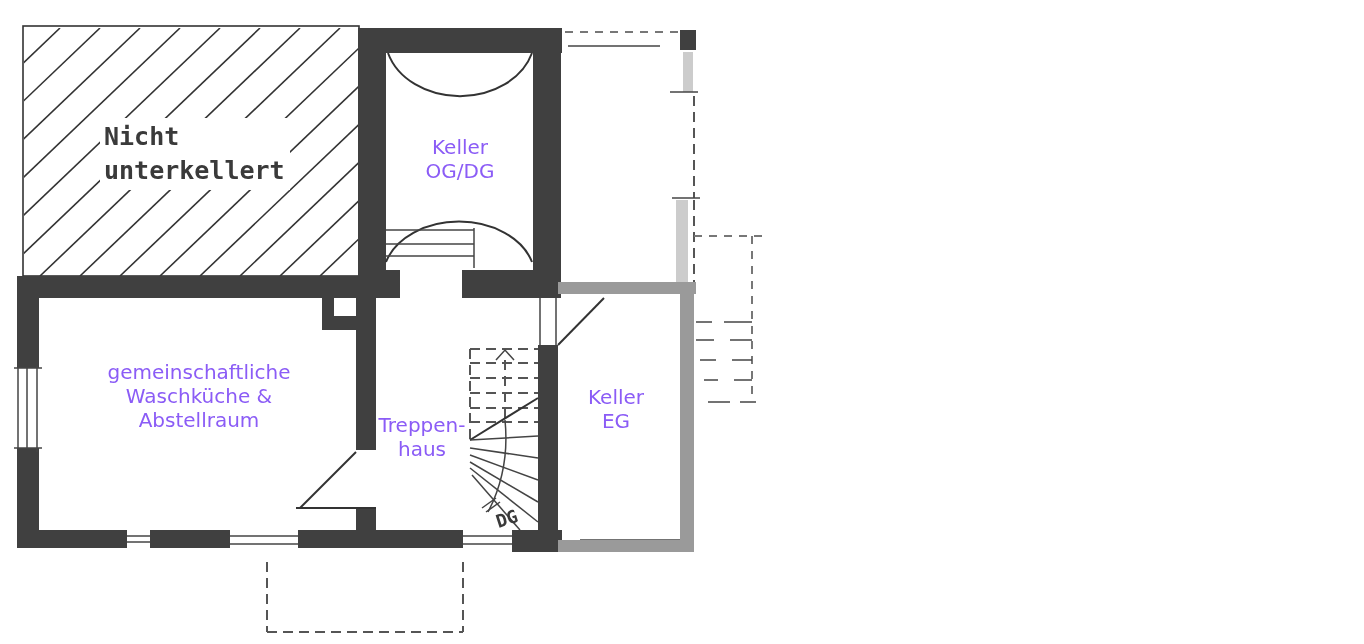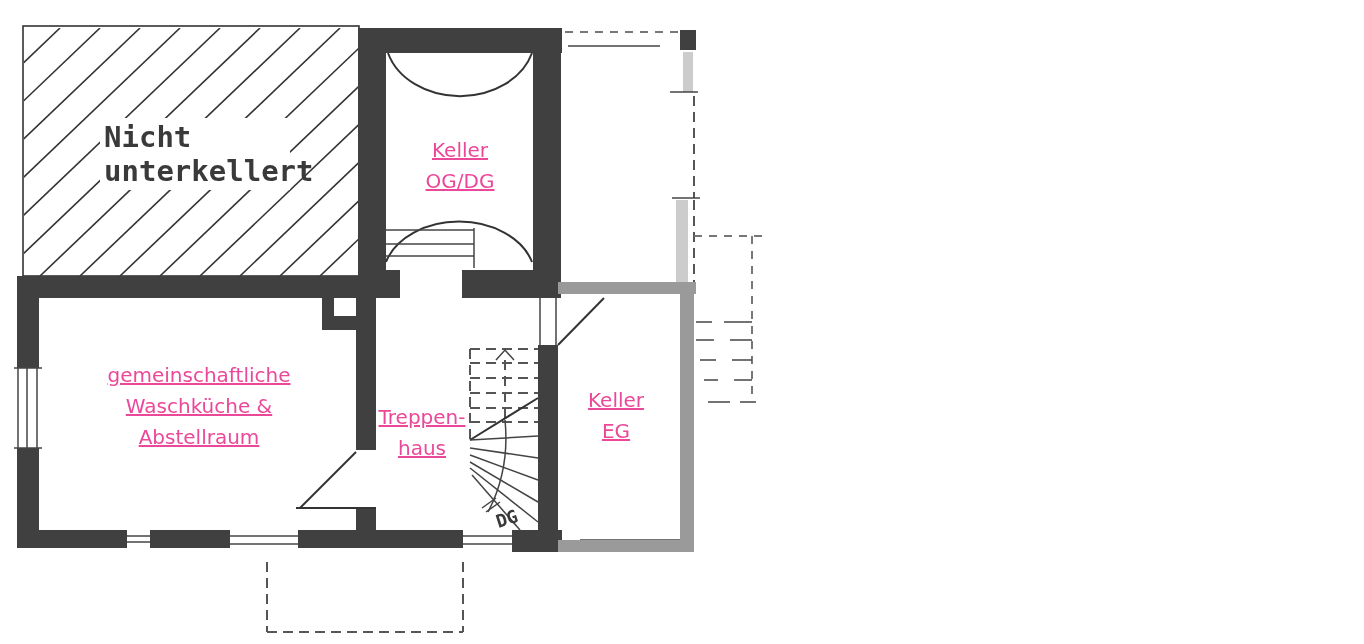--- a/index.html
+++ b/index.html
@@ -6,23 +6,23 @@
     body { width: 1364px; height: 644px; position: relative; overflow: hidden; font-family: "DejaVu Sans", sans-serif; }
     #plan { position: absolute; left: 0; top: 0; width: 1364px; height: 644px; }
     .wall { fill: #404040; }
     .thin { stroke: #333; stroke-width: 2; fill: none; }
     .thin1 { stroke: #444; stroke-width: 1.5; fill: none; }
     .dash { stroke: #555; stroke-width: 2; fill: none; stroke-dasharray: 10 6; }
     .dash-light { stroke: #777; stroke-width: 2; fill: none; stroke-dasharray: 8 7; }
     .hatch { stroke: #333; stroke-width: 1.6; }
     .grain { fill: #9a9a9a; }
     .label {
-      position: absolute; color: #ec4899; text-align: center;
-      font-family: "DejaVu Sans", sans-serif; font-size: 20px; line-height: 31px;
-      white-space: pre; transform: translateX(-50%); text-decoration: underline;
+      position: absolute; color: #8b5cf6; text-align: center;
+      font-family: "DejaVu Sans", sans-serif; font-size: 20px; line-height: 24px;
+      white-space: pre; transform: translateX(-50%);
     }
     .stamp {
       position: absolute; color: #3a3a3a; font-family: "DejaVu Sans Mono", monospace;
       font-weight: bold; line-height: 34px; letter-spacing: 0px; white-space: pre;
     }
     .small-stamp {
       position: absolute; color: #3a3a3a; font-family: "DejaVu Sans Mono", monospace;
       font-weight: bold; font-size: 18px; transform: rotate(-18deg);
     }
   </style>
@@ -171,29 +171,29 @@
     <line class="thin1" x1="470" y1="455" x2="538" y2="480"></line>
     <line class="thin1" x1="470" y1="462" x2="538" y2="502"></line>
     <line class="thin1" x1="470" y1="468" x2="538" y2="522"></line>
     <line class="thin1" x1="472" y1="475" x2="520" y2="530"></line>
     <path class="thin1" d="M505 420 Q 510 470 488 512"></path>
     <line class="thin1" x1="482" y1="508" x2="496" y2="498"></line>
     <line class="thin1" x1="486" y1="512" x2="500" y2="502"></line>
   </g>
 </svg>
 
-<div class="stamp" style="left:104px; top:120px; font-size:29px;">Nicht
+<div class="stamp" style="left:104px; top:120px; font-size:25px;">Nicht
 unterkellert</div>
 
 <div class="label" style="left:460px; top:135px;">Keller
 OG/DG</div>
 
 <div class="label" style="left:199px; top:360px;">gemeinschaftliche
 Waschküche &amp;
 Abstellraum</div>
 
-<div class="label" style="left:422px; top:402px;">Treppen-
+<div class="label" style="left:422px; top:413px;">Treppen-
 haus</div>
 
 <div class="label" style="left:616px; top:385px;">Keller
 EG</div>
 
 <div class="small-stamp" style="left:496px; top:508px;">DG</div>
 
 </body></html>

